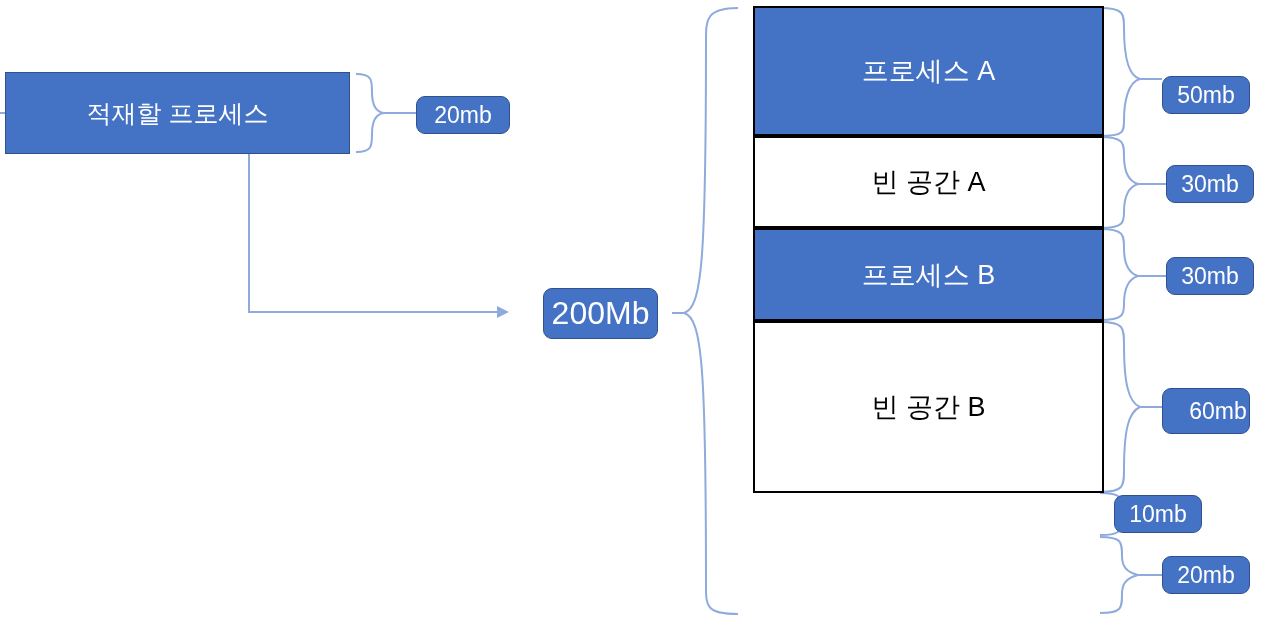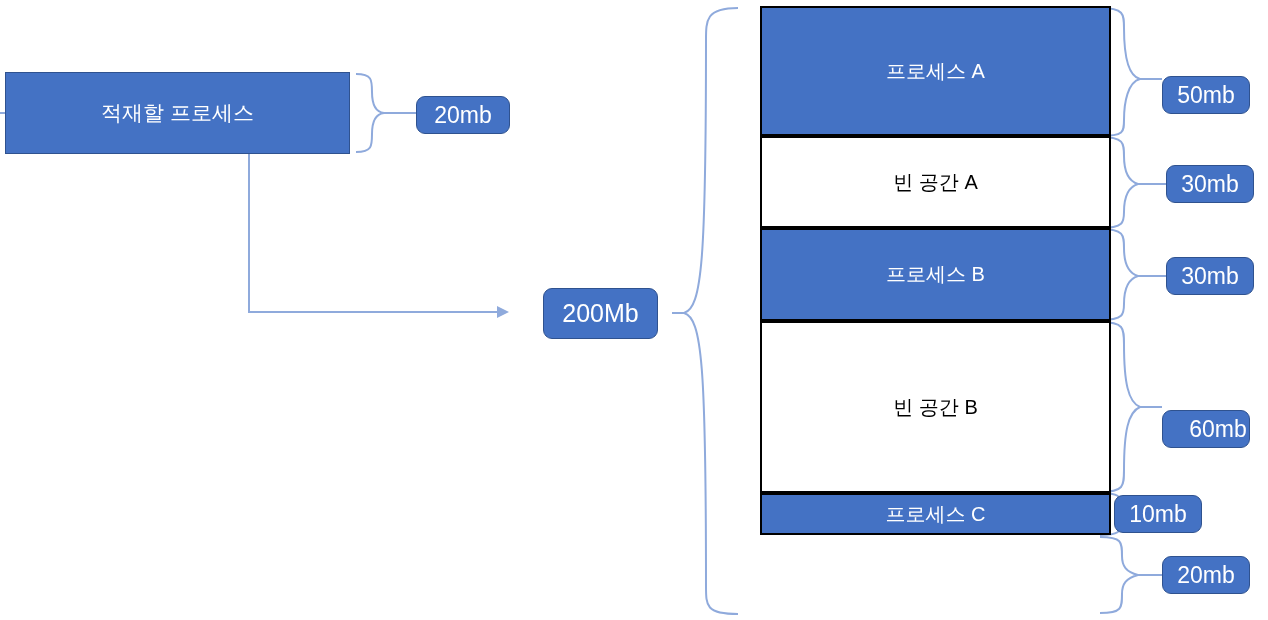--- a/index.html
+++ b/index.html
@@ -38,63 +38,63 @@
     align-items: center;
     justify-content: center;
     color: #ffffff;
     box-sizing: border-box;
   }
   #proc-to-load {
     left: 5px;
     top: 72px;
     width: 345px;
     height: 82px;
-    font-size: 21px;
+    font-size: 25px;
   }
 
   
   .pill {
     position: absolute;
     background: #4472C4;
     border: 1.5px solid #2F528F;
     border-radius: 9px;
     display: flex;
     align-items: center;
     justify-content: center;
     color: #ffffff;
     box-sizing: border-box;
     font-size: 23px;
   }
   #pill-20mb  { left: 416px;  top: 96px;  width: 94px;  height: 38px; }
-  #pill-200mb { left: 543px;  top: 288px; width: 115px; height: 51px; font-size: 25px; }
+  #pill-200mb { left: 543px;  top: 288px; width: 115px; height: 51px; font-size: 32px; }
   #pill-50mb  { left: 1162px; top: 76px;  width: 88px;  height: 38px; }
   #pill-30mb-a{ left: 1166px; top: 165px; width: 88px;  height: 38px; }
   #pill-30mb-b{ left: 1166px; top: 257px; width: 88px;  height: 38px; }
-  #pill-60mb  { left: 1162px; top: 410px; width: 88px;  height: 38px; padding-left: 24px; }
+  #pill-60mb  { left: 1162px; top: 388px; width: 88px;  height: 46px; padding-left: 24px; }
   #pill-10mb  { left: 1114px; top: 495px; width: 88px;  height: 38px; }
   #pill-20mb-c{ left: 1162px; top: 556px; width: 88px;  height: 38px; }
 
   
   #memory-column {
     position: absolute;
     left: 744px;
     top: 6px;
     width: 351px;
     height: 608px;
   }
   .mem-block {
     position: absolute;
-    left: 16px;
+    left: 9px;
     width: 351px;
     box-sizing: border-box;
     border: 2px solid #000000;
     display: flex;
     align-items: center;
     justify-content: center;
-    font-size: 20px;
+    font-size: 27px;
   }
   .mem-block.used {
     background: #4472C4;
     color: #ffffff;
   }
   .mem-block.free {
     background: #ffffff;
     color: #000000;
   }
   #mem-proc-a  { top: 0px;   height: 130px; }
@@ -171,21 +171,20 @@
 
   <div class="pill" id="pill-20mb">20mb</div>
 
   <div class="pill" id="pill-200mb">200Mb</div>
 
   <div id="memory-column">
     <div class="mem-block used" id="mem-proc-a">프로세스 A</div>
     <div class="mem-block free" id="mem-free-a">빈 공간 A</div>
     <div class="mem-block free" id="mem-free-b">빈 공간 B</div>
     <div class="mem-block used" id="mem-proc-b">프로세스 B</div>
-    <div class="mem-block used" id="mem-proc-c">프로세스 C</div>
   </div>
 
   <div class="pill" id="pill-50mb">50mb</div>
   <div class="pill" id="pill-30mb-a">30mb</div>
   <div class="pill" id="pill-30mb-b">30mb</div>
   <div class="pill" id="pill-60mb">60mb</div>
   <div class="pill" id="pill-10mb">10mb</div>
   <div class="pill" id="pill-20mb-c">20mb</div>
 
 </div>

